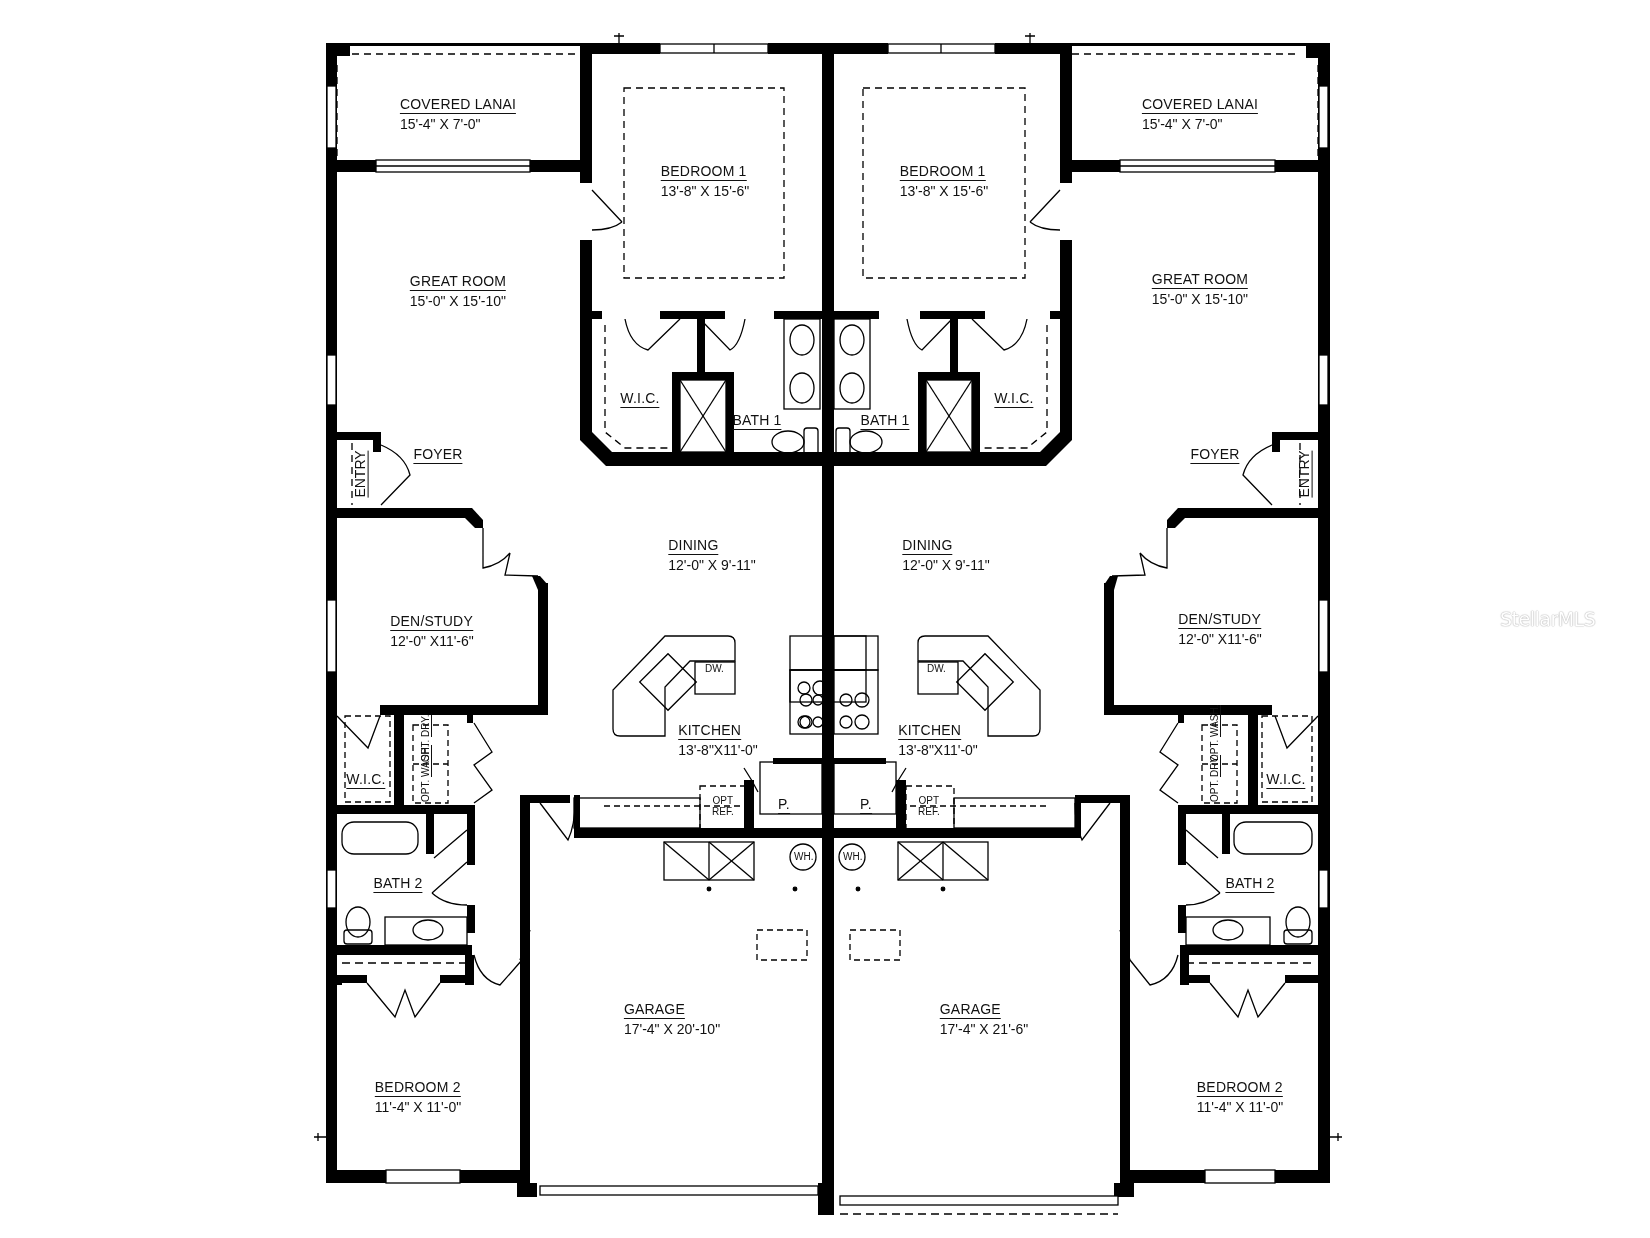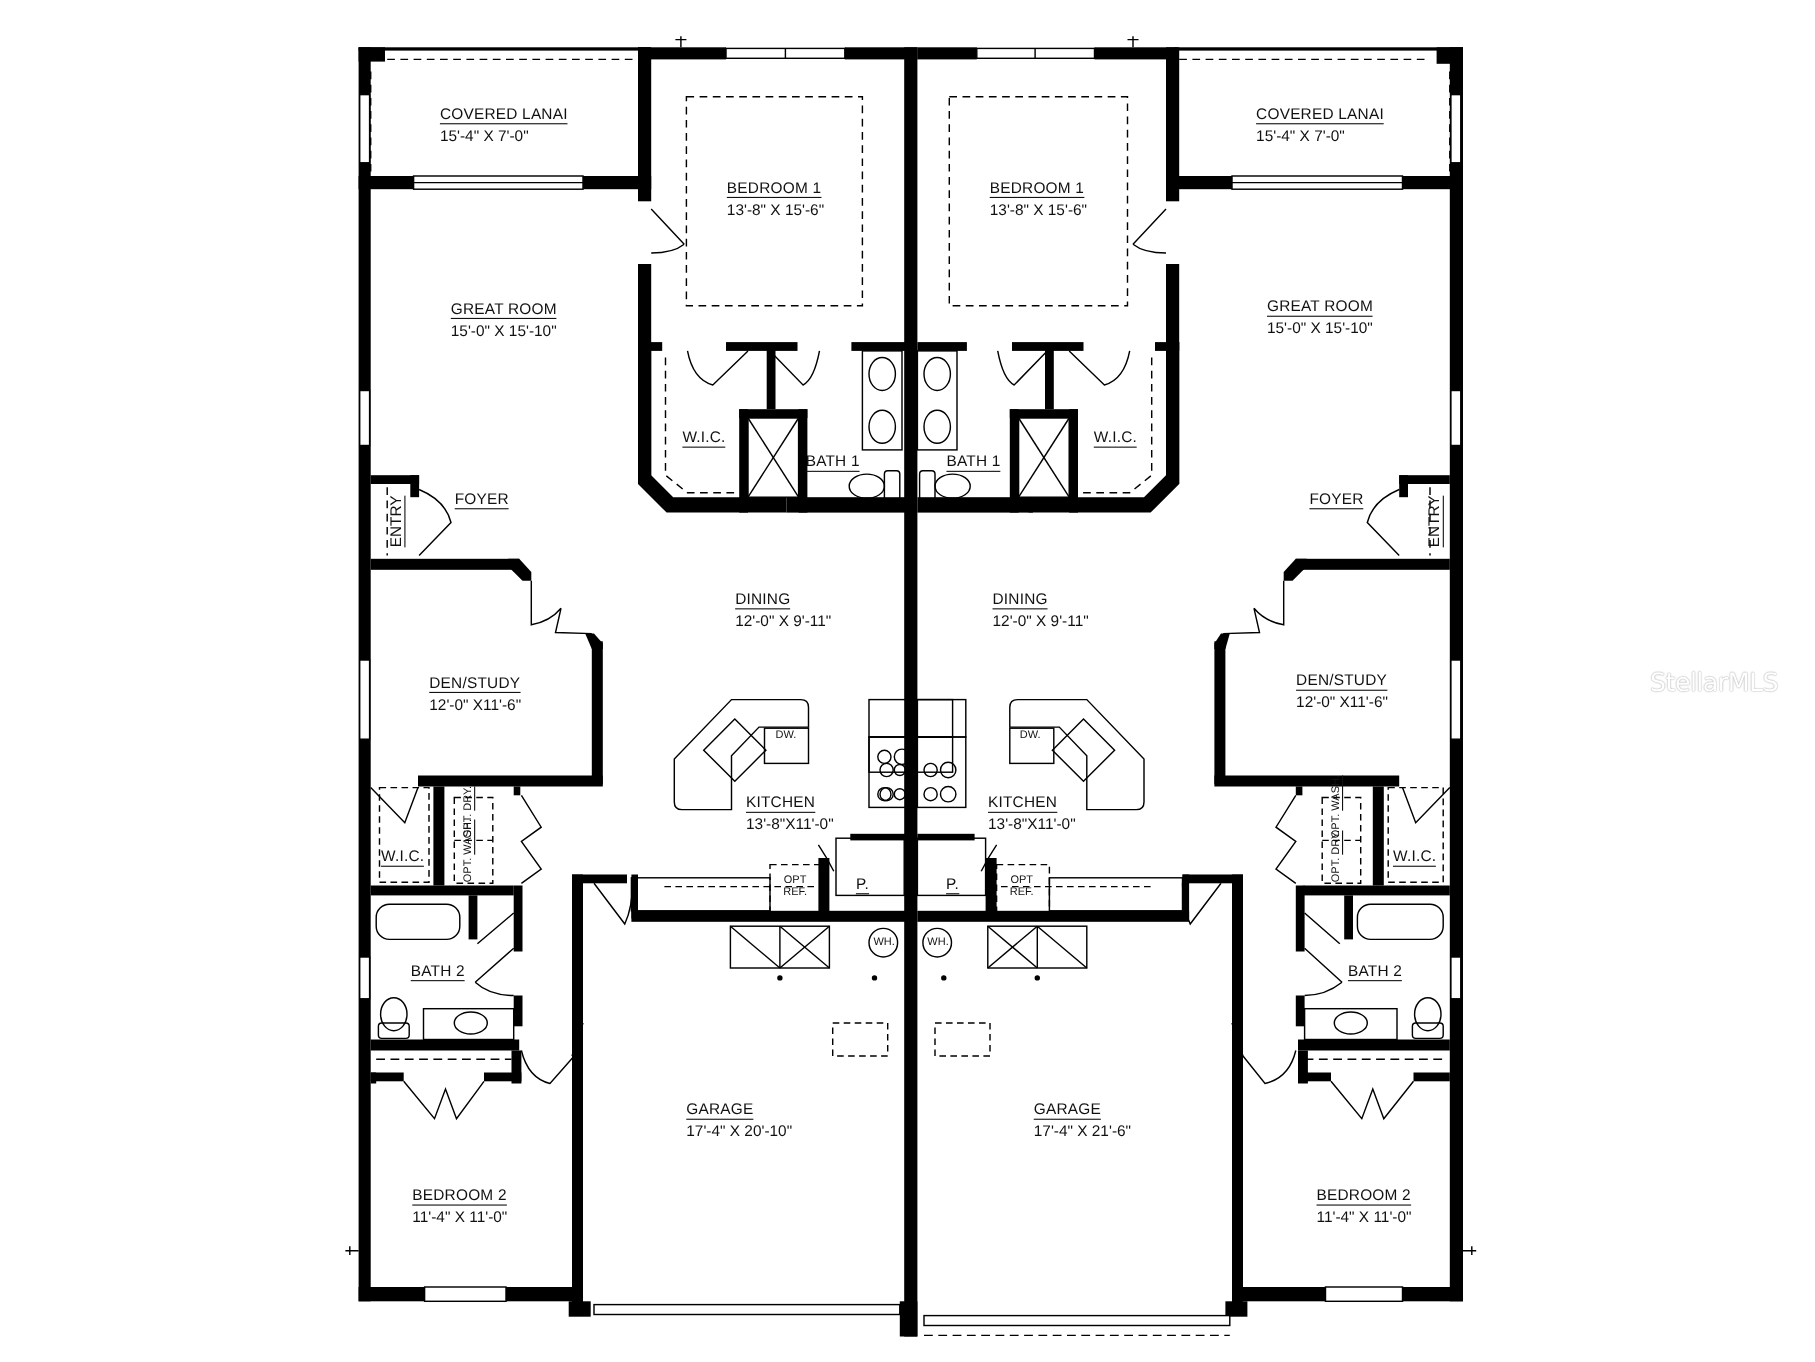--- a/index.html
+++ b/index.html
@@ -5,21 +5,21 @@
   html,body{margin:0;padding:0;background:#ffffff;}
   body{width:1650px;height:1238px;position:relative;overflow:hidden;font-family:"Liberation Sans",sans-serif;color:#111;}
   #plan{position:absolute;left:0;top:0;width:1650px;height:1238px;}
   .label{position:absolute;transform:translateX(-50%);line-height:1.15;white-space:nowrap;}
   .label .nm{display:inline-block;font-size:14px;letter-spacing:0.2px;border-bottom:1.4px solid #111;padding-bottom:1px;}
   .label .dim{display:block;font-size:14px;margin-top:2px;}
   .small{position:absolute;font-size:10px;text-align:center;line-height:1.05;white-space:nowrap;}
   .vert{position:absolute;font-size:14px;transform:rotate(-90deg);transform-origin:center center;white-space:nowrap;}
   .vert span{border-bottom:1.4px solid #111;}
   .under{border-bottom:1.2px solid #111;}
-  .wm{position:absolute;left:1500px;top:608px;font-size:23px;color:#ffffff;font-family:"DejaVu Sans",sans-serif;letter-spacing:-0.5px;
+  .wm{position:absolute;left:1500px;top:608px;font-size:19px;color:#ffffff;font-family:"DejaVu Sans",sans-serif;letter-spacing:-0.5px;
       text-shadow:0 0 1px #b8b8b8,0 0 1px #b8b8b8,0 0 2px #d0d0d0;}
 </style>
 </head>
 <body>
 
 <svg id="plan" viewBox="0 0 1650 1238" xmlns="http://www.w3.org/2000/svg">
   <g fill="#000" stroke="none">
 
     <rect x="326" y="43" width="11" height="1140"></rect>
 

